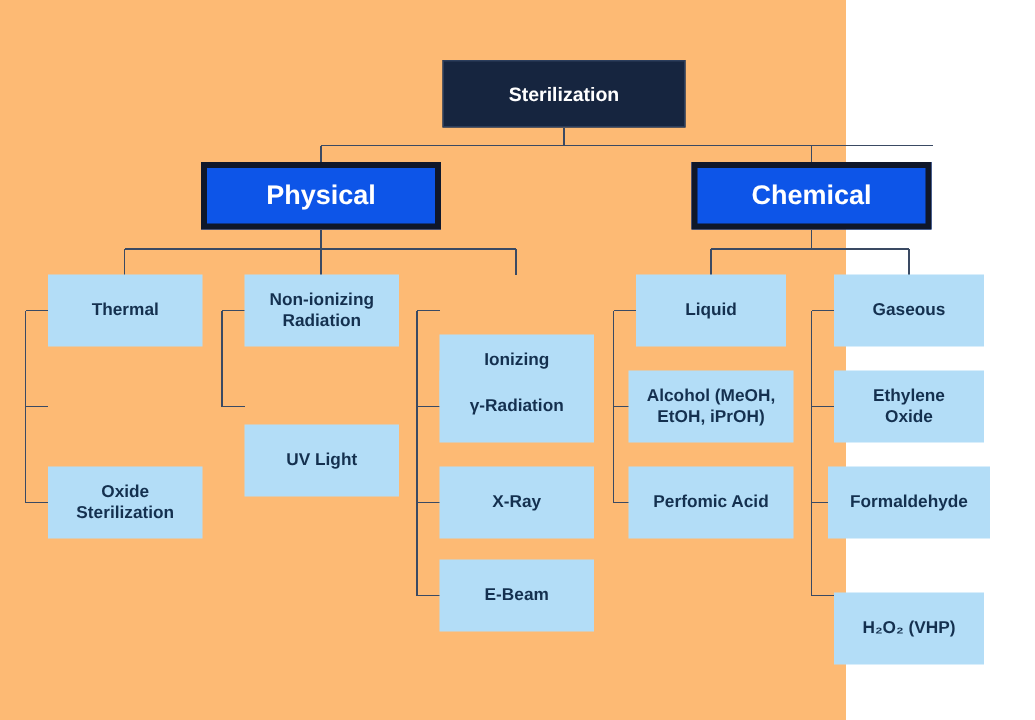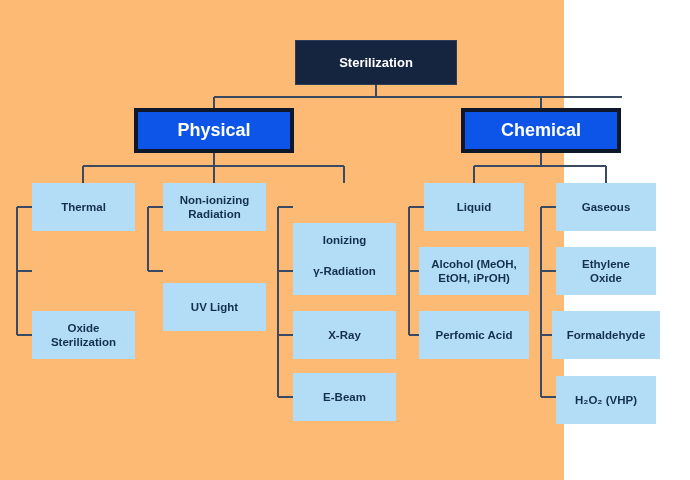--- a/index.html
+++ b/index.html
@@ -177,17 +177,17 @@
   <div class="node node-leaf" style="left:419px; top:311px; width:110px; height:48px;">
     <span class="lbl">Perfomic Acid</span>
   </div>
   <div class="node node-leaf" style="left:556px; top:247px; width:100px; height:48px;">
     <span class="lbl">Ethylene
 Oxide</span>
   </div>
   <div class="node node-leaf" style="left:552px; top:311px; width:108px; height:48px;">
     <span class="lbl">Formaldehyde</span>
   </div>
-  <div class="node node-leaf" style="left:556px; top:376px; width:100px; height:48px;">
+  <div class="node node-leaf" style="left:556px; top:395px; width:100px; height:48px;">
     <span class="lbl">H₂O₂ (VHP)</span>
   </div>
 
 </div>
 
 </body></html>

